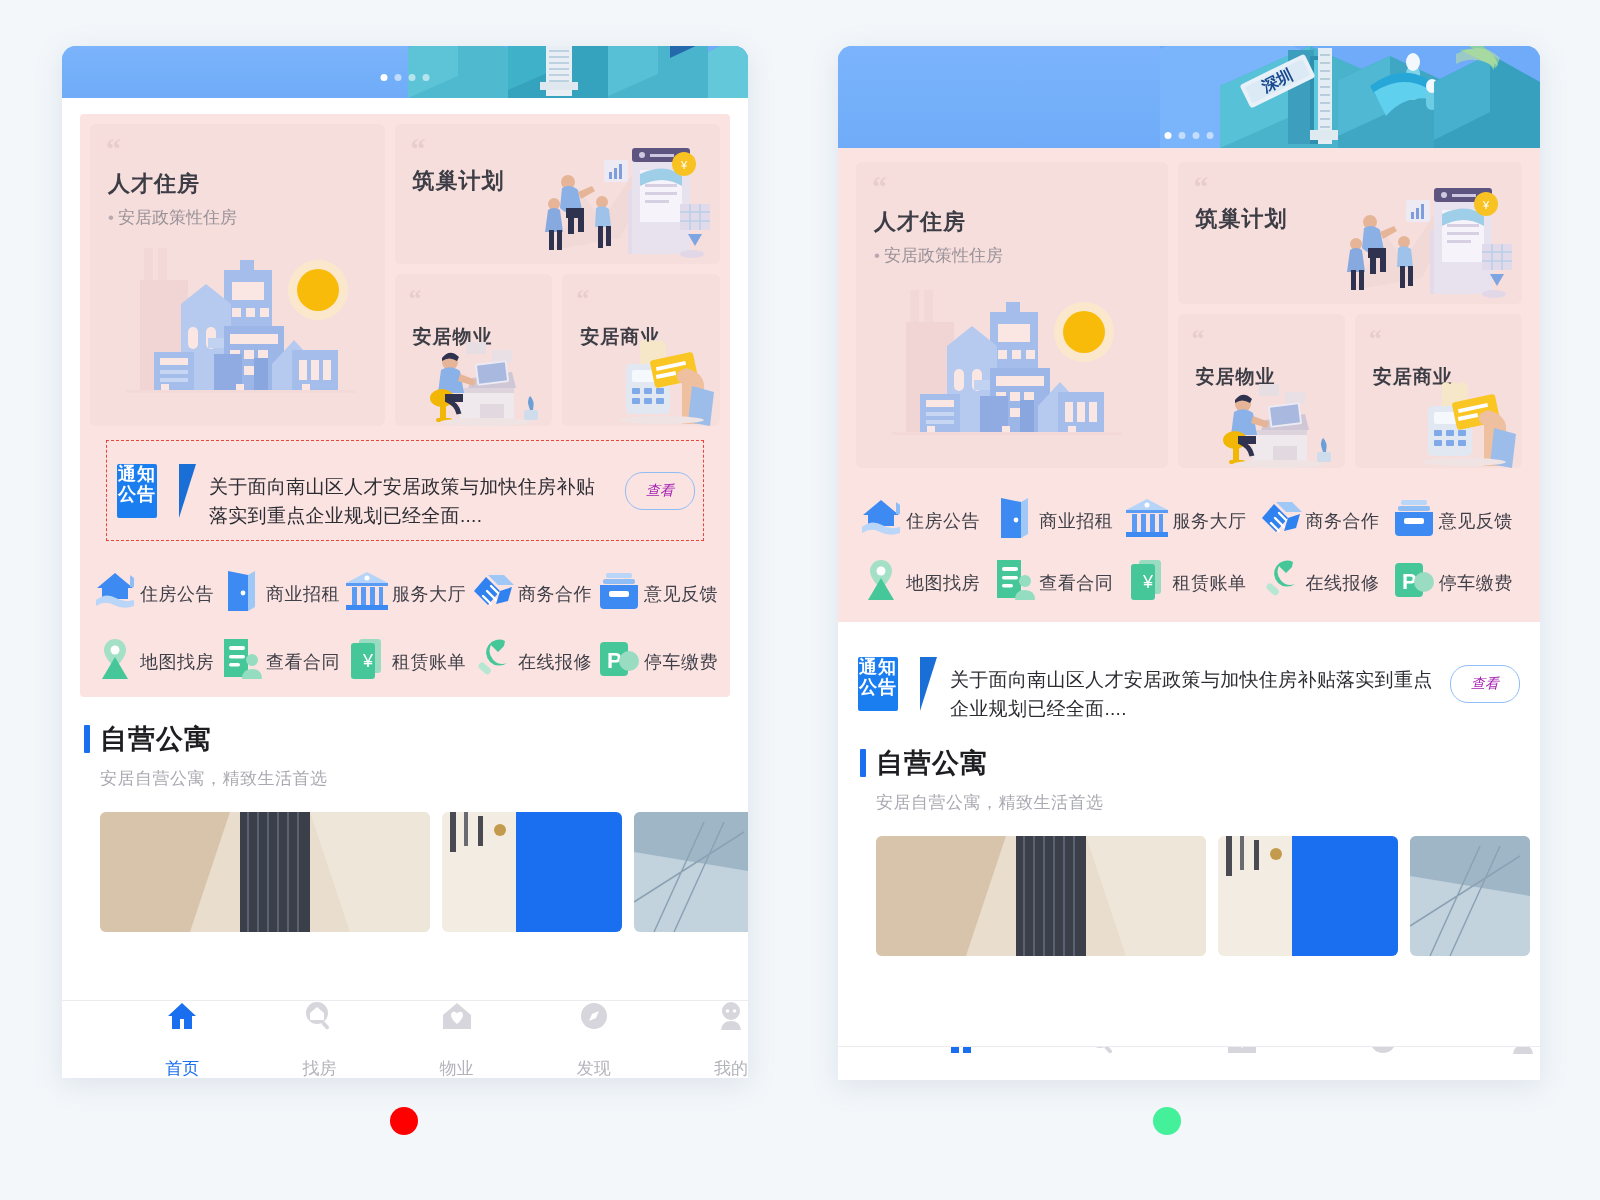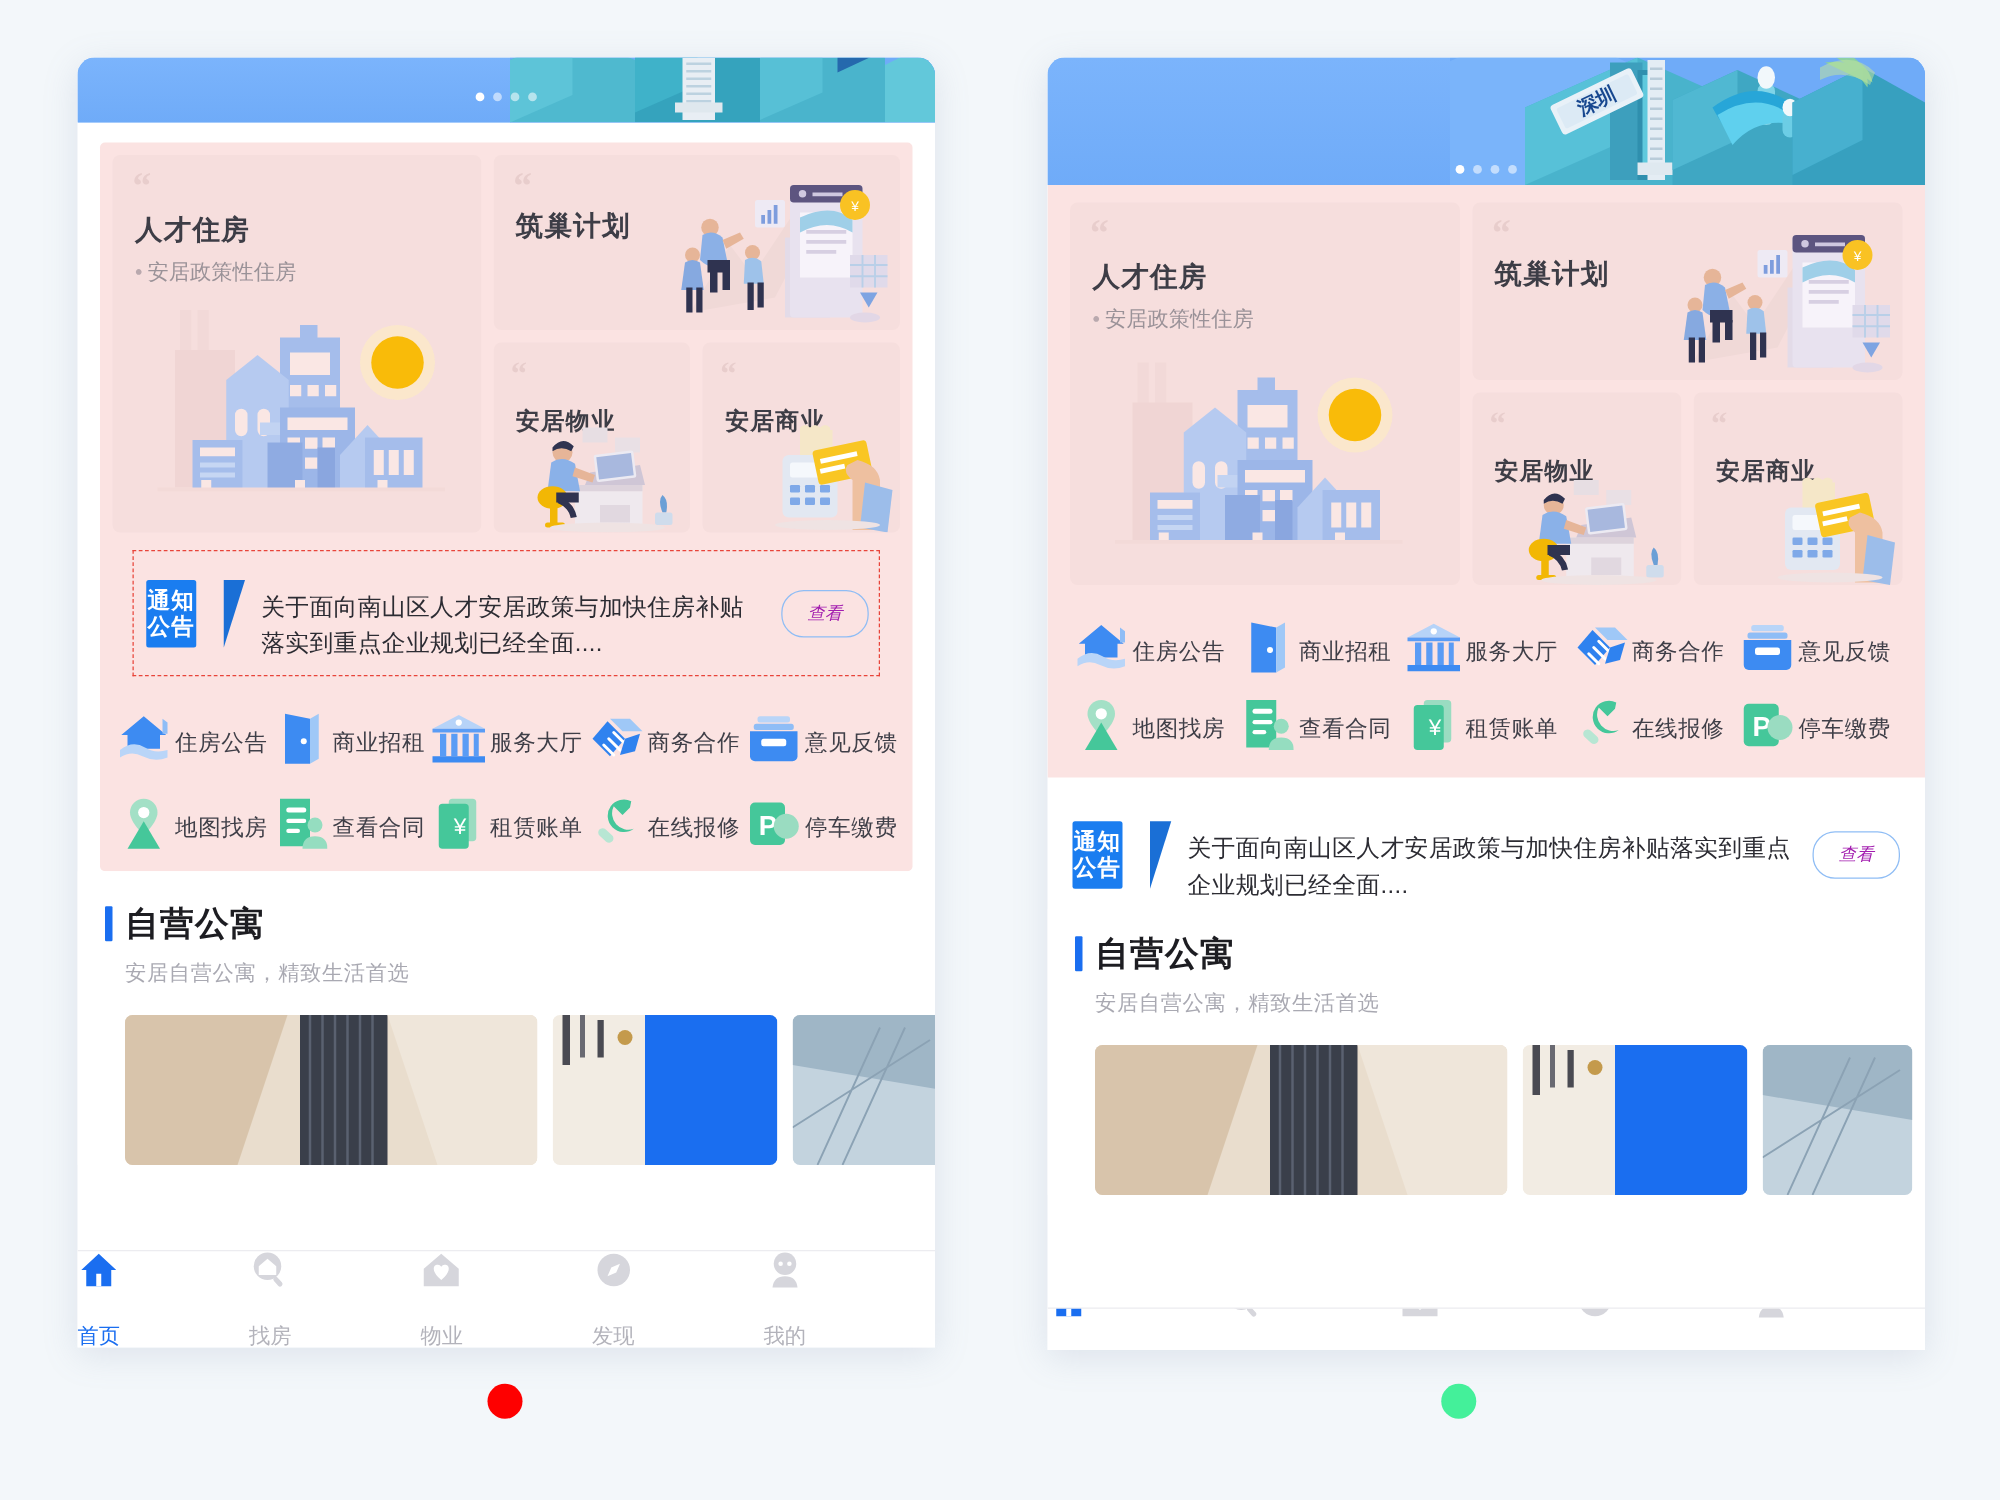--- a/index.html
+++ b/index.html
@@ -92,21 +92,21 @@
   }
   #notice-right-wrap {
     margin: 18px 20px 0 20px;
     padding: 4px 0 4px 0;
   }
   .notice { display: flex; align-items: center; gap: 14px; }
   .notice-tag { position: relative; flex: 0 0 auto; height: 54px; width: 78px; }
   .tag-body {
     position: absolute; left: 0; top: 0; width: 40px; height: 54px;
     background: #1a7df0; color: #fff; border-radius: 2px;
-    display: flex; flex-direction: column; align-items: center; justify-content: center;
+    display: flex; flex-direction: column; align-items: center; 
     font-size: 18px; font-weight: 700; line-height: 1.12; letter-spacing: 1px;
   }
   .tag-tail {
     position: absolute; left: 62px; top: 0; width: 0; height: 0;
     border-top: 54px solid #1a6fd6; border-right: 17px solid transparent;
   }
   .notice-text {
     flex: 1 1 auto; font-size: 19px; color: #2c2c33; line-height: 1.5;
     letter-spacing: .3px;
     margin-top: 22px;
@@ -142,21 +142,21 @@
   .thumbs { display: flex; gap: 12px; margin: 22px 0 0 16px; }
   .thumb { height: 120px; border-radius: 6px; overflow: hidden; position: relative; flex: 0 0 auto; }
 
   
   .tabbar {
     position: absolute; left: 0; bottom: 0; width: 100%; height: 78px;
     background: #fff; border-top: 1px solid #ececf0;
     display: flex; align-items: center;
   }
   #tabbar-right { height: 34px; overflow: hidden; }
-  .tab { flex: 1; display: flex; flex-direction: column; align-items: flex-start; gap: 24px; cursor: pointer; }
+  .tab { flex: 1; display: flex; flex-direction: column; align-items: flex-end; gap: 24px; cursor: pointer; }
   .tab-ico { width: 34px; height: 34px; display: flex; align-items: center; justify-content: center; }
   .tab-label { font-size: 17px; color: #b3b3bb; }
   .tab.active .tab-label { color: #1a6ef0; }
 
   
   .status-dot { position: absolute; width: 28px; height: 28px; border-radius: 50%; }
   #dot-red   { left: 390px;  top: 1107px; background: #fe0000; }
   #dot-green { left: 1153px; top: 1107px; background: #44f09a; }
 </style>
 </head>

